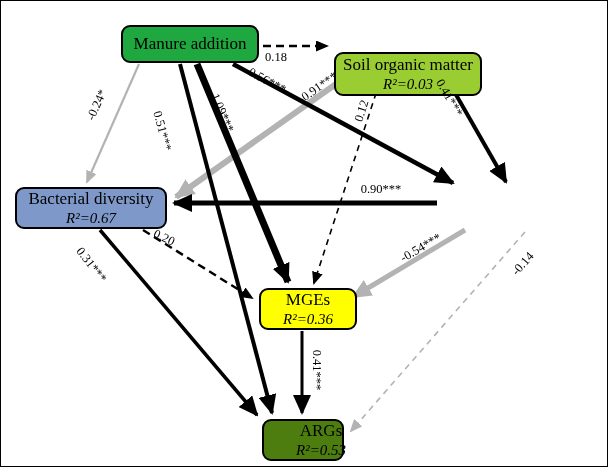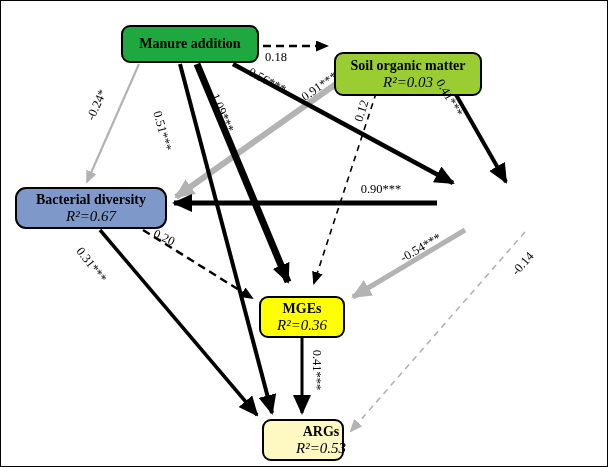--- a/index.html
+++ b/index.html
@@ -12,27 +12,27 @@
     font-family:"Liberation Serif", serif;
     overflow:hidden;
   }
   .arrows { position:absolute; left:0; top:0; z-index:1; }
   .node {
     position:absolute; z-index:2;
     display:flex; flex-direction:column; align-items:center; justify-content:center;
     border:2px solid #000; border-radius:9px;
     text-align:center; line-height:1.1; color:#000;
   }
-  .node .label { font-weight:bold; font-size:14px; }
+  .node .label { font-weight:normal; font-size:17px; }
   .node .r2 { font-size:15px; font-style:italic; margin-top:1px; }
   .node-manure { background:#1fa83f; }
   .node-som { background:#9acd32; }
-  .node-bact { background:#7e99c9;border-radius:11px; }
+  .node-bact { background:#7e99c9; }
   .node-mges { background:#ffff00; }
-  .node-args { background:#fef9c3;padding-left:36px; }
+  .node-args { background:#4d7c0f;padding-left:36px; }
   .edge-label {
     position:absolute; z-index:3;
     font-size:12.5px; color:#000; white-space:nowrap;
   }
 </style>
 </head>
 <body>
 
 <div class="figure">
 
@@ -77,21 +77,21 @@
     <div class="label">Soil organic matter</div>
     <div class="r2">R²=0.03</div>
   </div>
 
   <div class="node node-bact" style="left:14px; top:186px; width:152px; height:42px;">
     <div class="label">Bacterial diversity</div>
     <div class="r2">R²=0.67</div>
   </div>
 
 
-  <div class="node node-mges" style="left:258px; top:287px; width:86px; height:42px;margin-top:8px;">
+  <div class="node node-mges" style="left:258px; top:287px; width:98px; height:42px;">
     <div class="label">MGEs</div>
     <div class="r2">R²=0.36</div>
   </div>
 
   <div class="node node-args" style="left:261px; top:418px; width:82px; height:42px;">
     <div class="label">ARGs</div>
     <div class="r2">R²=0.53</div>
   </div>
 
   <div class="edge-label" style="left:275px; top:29px;  transform:translate(-50%,-50%);margin-top:27px;">0.18</div>

